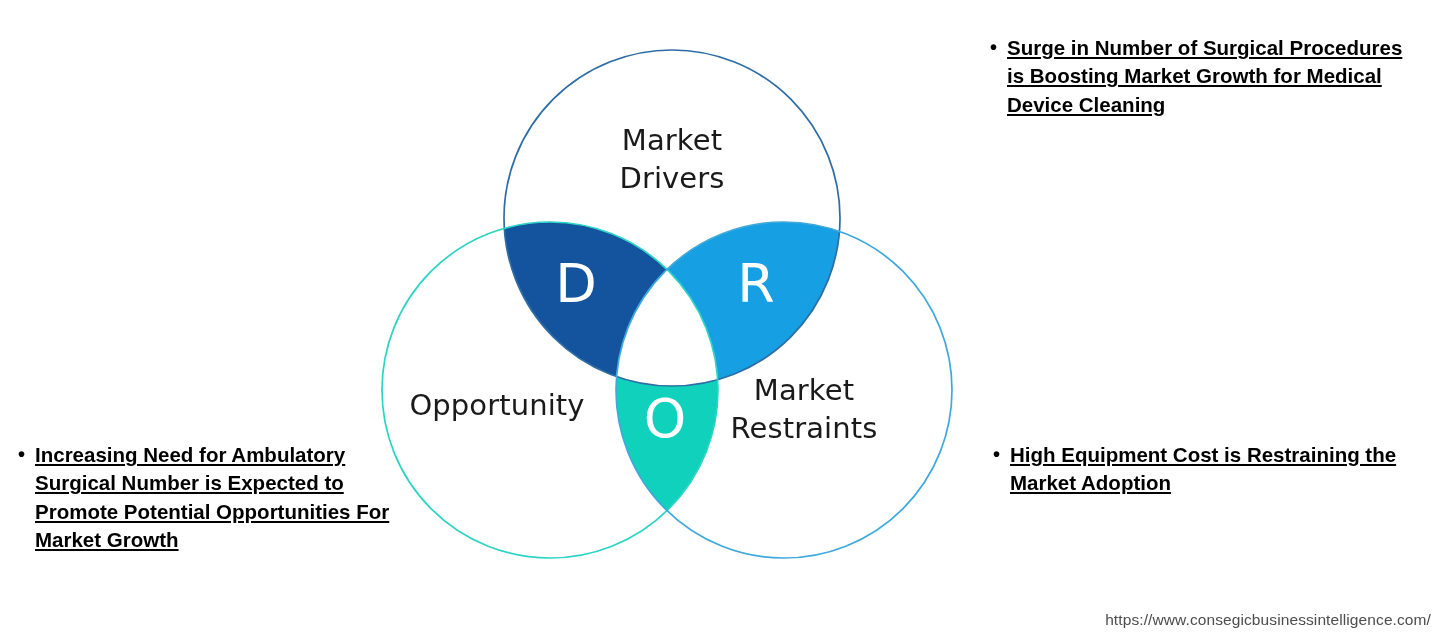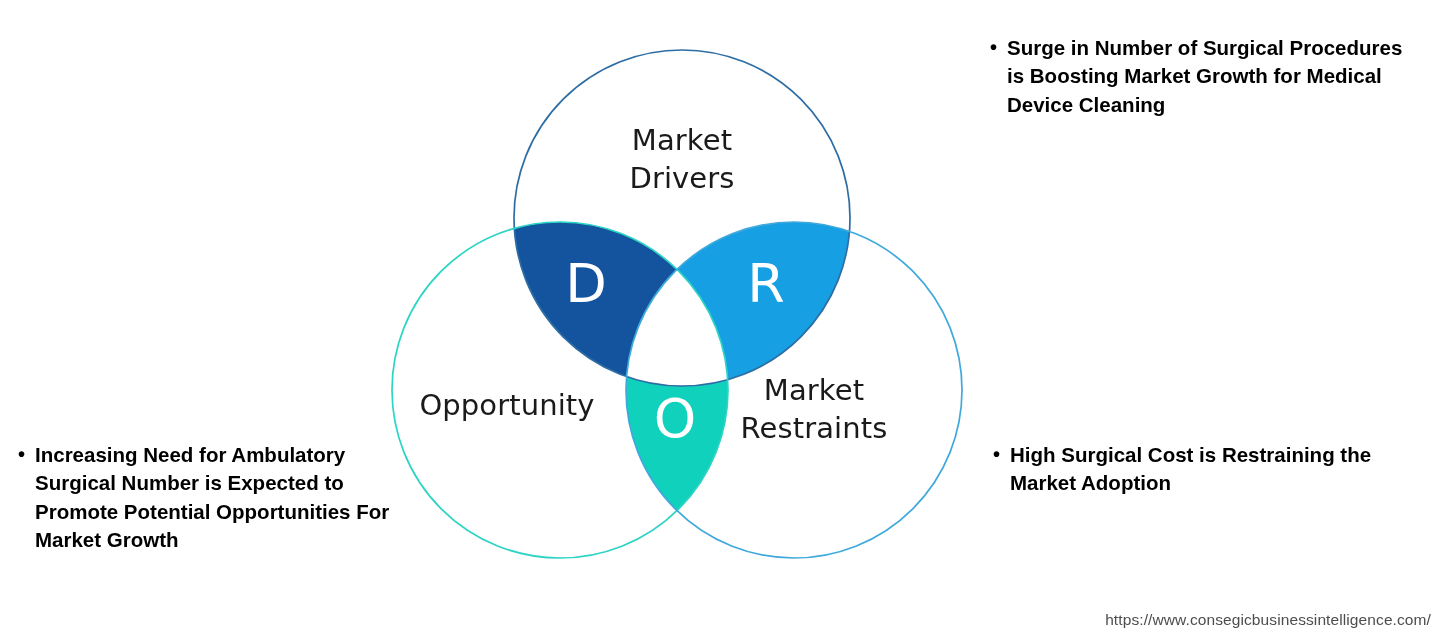--- a/index.html
+++ b/index.html
@@ -21,21 +21,21 @@
     position: absolute;
     left: 0;
     top: 0;
     width: 1453px;
     height: 643px;
   }
 
   
   #venn-diagram {
     position: absolute;
-    left: 372px;
+    left: 362px;
     top: 22px;
     width: 610px;
     height: 545px;
   }
   #venn-svg {
     display: block;
     width: 610px;
     height: 545px;
   }
   .venn-ring-label {
@@ -65,20 +65,21 @@
     color: #000000;
   }
   .callout .bullet-dot {
     flex: 0 0 auto;
     font-size: 20px;
     line-height: 1.38;
     color: #000000;
   }
   .callout .callout-text {
     flex: 1 1 auto;
+    text-decoration: underline;
   }
 
   #callout-drivers {
     left: 990px;
     top: 34px;
     width: 420px;
   }
   #callout-restraints {
     left: 993px;
     top: 441px;
@@ -175,21 +176,21 @@
     </svg>
   </div>
 
   <div class="callout" id="callout-drivers">
     <span class="bullet-dot">•</span>
     <span class="callout-text">Surge in Number of Surgical Procedures is Boosting Market Growth for Medical Device Cleaning</span>
   </div>
 
   <div class="callout" id="callout-restraints">
     <span class="bullet-dot">•</span>
-    <span class="callout-text">High Surgical Cost is Restraining the Market Adoption</span>
+    <span class="callout-text">High Equipment Cost is Restraining the Market Adoption</span>
   </div>
 
   <div class="callout" id="callout-opportunity">
     <span class="bullet-dot">•</span>
     <span class="callout-text">Increasing Need for Ambulatory Surgical Number is Expected to Promote Potential Opportunities For Market Growth</span>
   </div>
 
   <div id="source-url">https://www.consegicbusinessintelligence.com/</div>
 
 </div>

